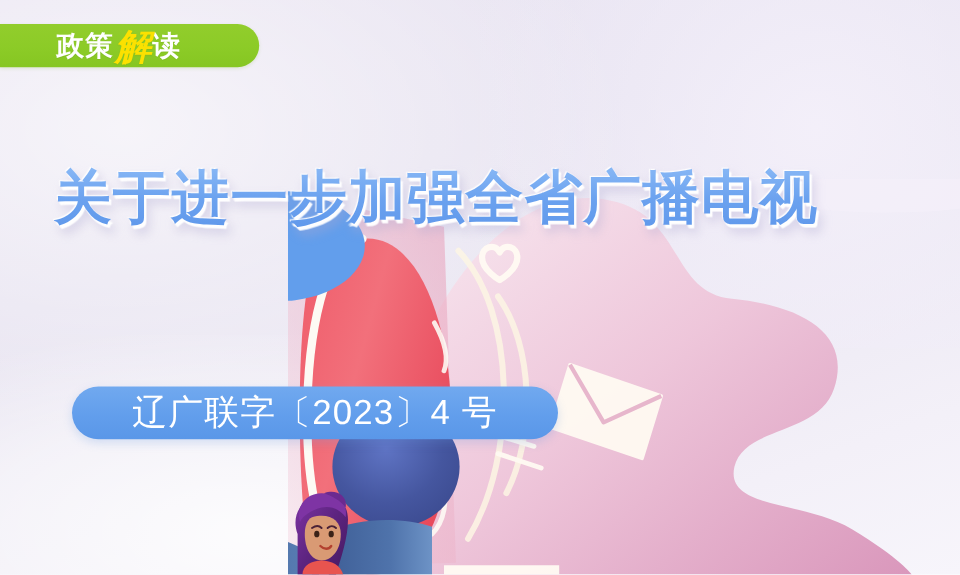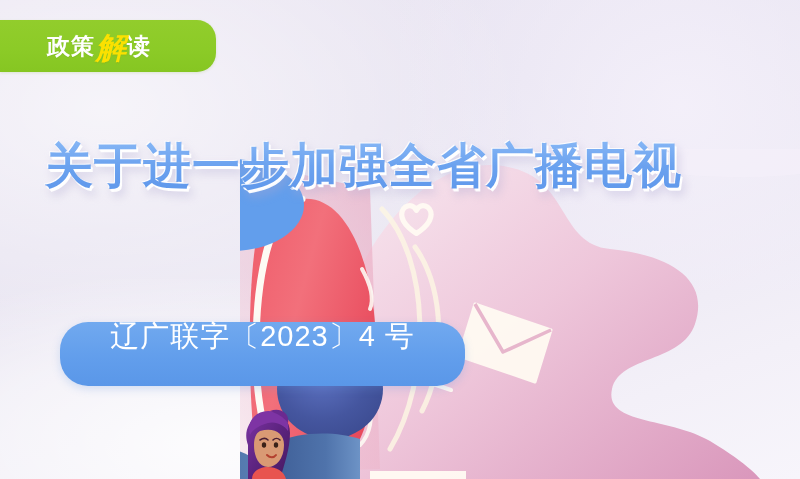--- a/index.html
+++ b/index.html
@@ -41,21 +41,21 @@
     background: radial-gradient(ellipse at 50% 60%, rgba(244,240,250,0.9) 0%, rgba(240,236,248,0.35) 55%, rgba(240,236,248,0) 80%);
     pointer-events: none;
   }
 
   
   .tag {
     position: absolute;
     left: 0;
     top: 20px;
     width: 216px;
-    height: 52px;
+    height: 36px;
     background: linear-gradient(180deg, #92cd2c 0%, #8ccb27 55%, #86c622 100%);
     border-top-right-radius: 19px;
     border-bottom-right-radius: 19px;
     box-shadow: 0 1px 3px rgba(120,170,40,0.18);
   }
   .tag-text {
     position: absolute;
     left: 0; right: 0; top: 0; bottom: 0;
     display: flex;
     align-items: center;
@@ -108,24 +108,25 @@
     text-decoration: underline;
   }
   .title-line.l2 { text-indent: 6px; }
 
   
   .pill {
     position: absolute;
     left: 60px;
     top: 322px;
     width: 405px;
-    height: 64px;
+    height: 44px;
     border-radius: 28px;
     background: linear-gradient(180deg, #71a9ef 0%, #629eec 55%, #5a97e8 100%);
     display: flex;
+    align-items: center;
     justify-content: center;
     box-shadow: 0 3px 8px rgba(98,150,225,0.25);
   }
   .pill-text {
     color: #ffffff;
     font-size: 29px;
     font-weight: 500;
     letter-spacing: 1px;
     white-space: nowrap;
     line-height: 1;

